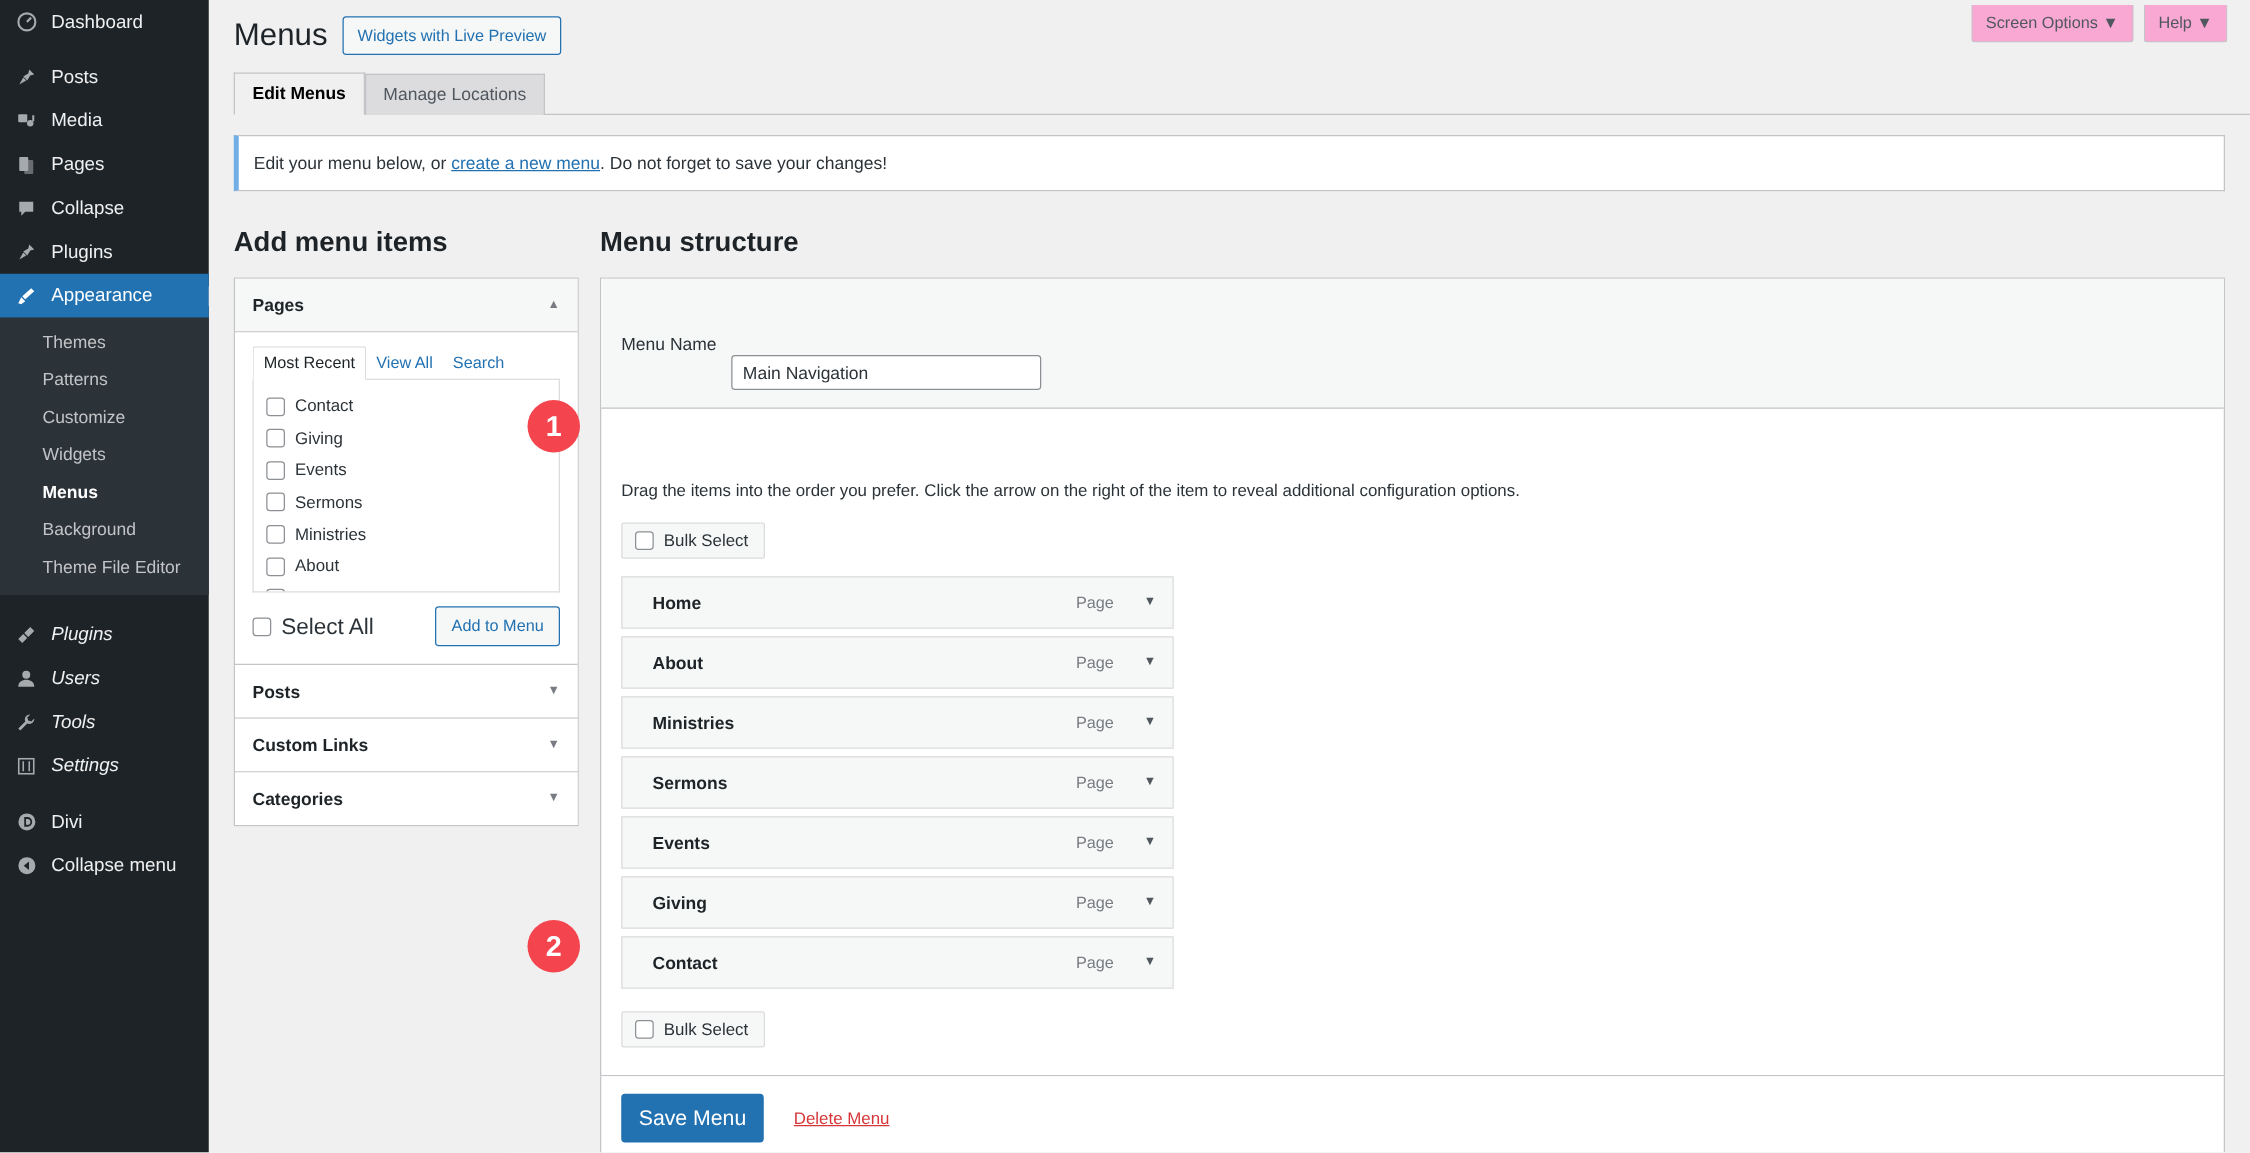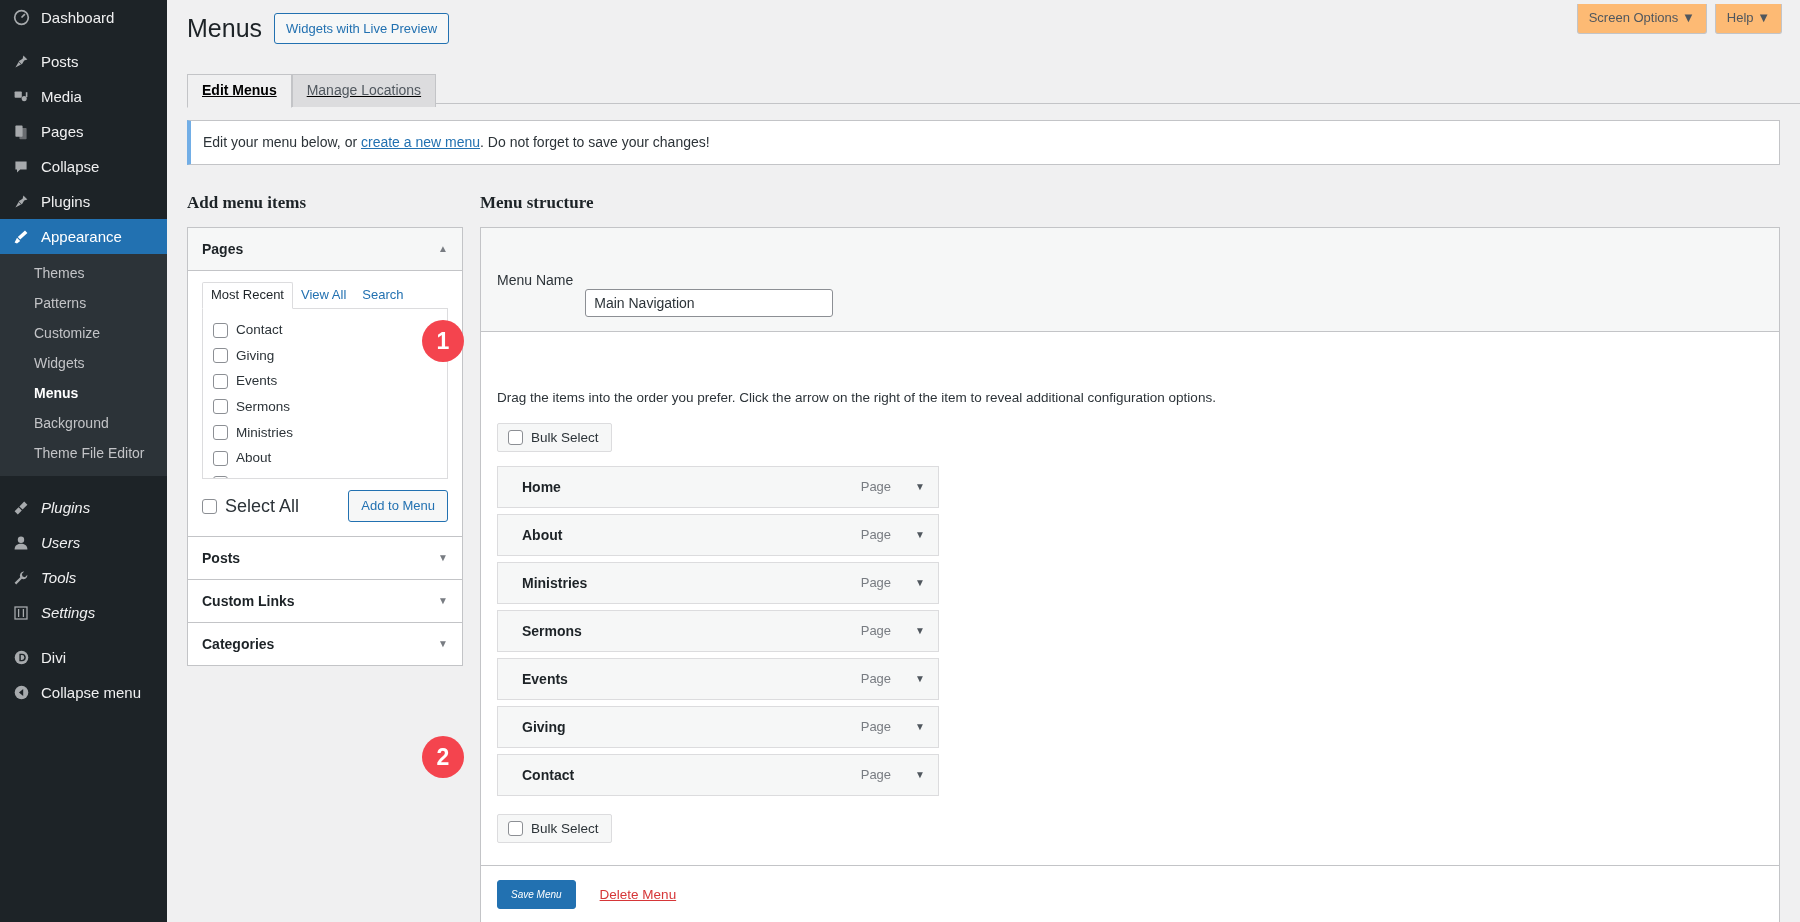--- a/index.html
+++ b/index.html
@@ -49,45 +49,45 @@
   .main {
     flex: 1; height: 922px; background: #f0f0f1;
     position: relative; overflow: hidden;
   }
 
   .screen-meta {
     position: absolute; top: 4px; right: 18px;
     display: flex; gap: 8px; z-index: 10;
   }
   .meta-btn {
-    background: #fdba74; border: 1px solid #c3c4c7; border-top: none;
+    background: #f9a8d4; border: 1px solid #c3c4c7; border-top: none;
     border-radius: 0 0 3px 3px;
     padding: 6px 11px; font-size: 13px; color: #50575e;
     line-height: 1.3;
   }
 
   .page-head {
     display: flex; align-items: center; gap: 12px;
     padding: 12px 0 0 20px;
   }
   .page-title {
     font-size: 25px; font-weight: 400; color: #1d2327;
     line-height: 1.3;
   }
   .live-preview-btn {
     border: 1px solid #2271b1; background: #f6f7f7; color: #2271b1;
     border-radius: 3px; padding: 5px 11px;
     font-size: 13px; line-height: 1.5;
   }
 
   .tabs-row {
-    margin: 28px 0 0 20px;
+    margin: 16px 0 0 20px;
     border-bottom: 1px solid #c3c4c7;
-    display: flex; align-items: flex-start; gap: 0;
-    padding-left: 0; height: 31px; text-decoration: underline;
+    display: flex; align-items: flex-end; gap: 0;
+    padding-left: 0; height: 31px;
   }
   .tab {
     border: 1px solid #c3c4c7; border-bottom: none;
     padding: 5px 14px 6px; font-size: 14px;
     background: #dcdcde; color: #50575e;
     line-height: 1.5; position: relative; top: 1px;
   }
   .tab.active {
     background: #f0f0f1; color: #000; font-weight: bold;
     border-bottom: 1px solid #f0f0f1;
@@ -104,22 +104,22 @@
   .notice a { color: #2271b1; }
 
   .cols {
     display: flex; gap: 0; margin: 26px 20px 0 20px;
     align-items: flex-start;
   }
   .col-left { width: 276px; flex: 0 0 276px; margin-right: 17px; }
   .col-right { flex: 1; }
 
   .col-title {
-    font-size: 17px; font-weight: bold; color: #1d2327;
-    margin-bottom: 13px; line-height: 1.4; font-family: Liberation Serif, serif;
+    font-size: 22px; font-weight: bold; color: #1d2327;
+    margin-bottom: 13px; line-height: 1.4;
   }
 
   
   .accordion {
     background: #fff; border: 1px solid #c3c4c7;
   }
   .acc-section + .acc-section { border-top: 1px solid #c3c4c7; }
   .acc-head {
     display: flex; align-items: center; justify-content: space-between;
     padding: 13px 14px; font-size: 14px; font-weight: bold; color: #1d2327;
@@ -203,21 +203,21 @@
   .mi-caret { color: #50575e; font-size: 10px; }
   .bulk-bottom { margin-top: 12px; }
 
   .save-bar {
     background: #fff; border: 1px solid #c3c4c7; border-top: none;
     display: flex; align-items: center; gap: 24px;
     padding: 14px 16px;
   }
   .btn-primary {
     background: #2271b1; border: 1px solid #2271b1; color: #fff;
-    border-radius: 3px; padding: 6px 13px; font-size: 10px; line-height: 1.5; font-style: italic;
+    border-radius: 3px; padding: 6px 13px; font-size: 17px; line-height: 1.5;
   }
   .delete-link {
     color: #d63638; font-size: 13.5px; text-decoration: underline;
   }
 
   
   .step {
     position: absolute; width: 42px; height: 42px;
     border-radius: 50%; background: #f4444e; color: #fff;
     display: flex; align-items: center; justify-content: center;

